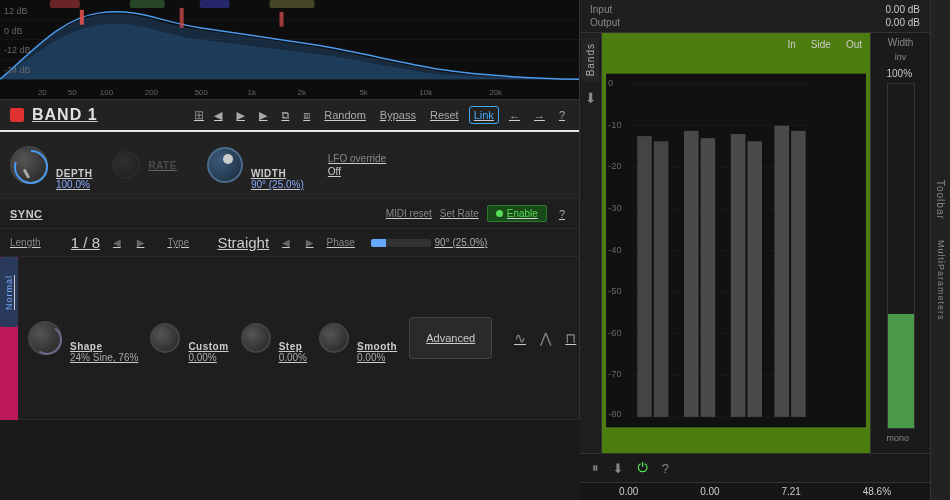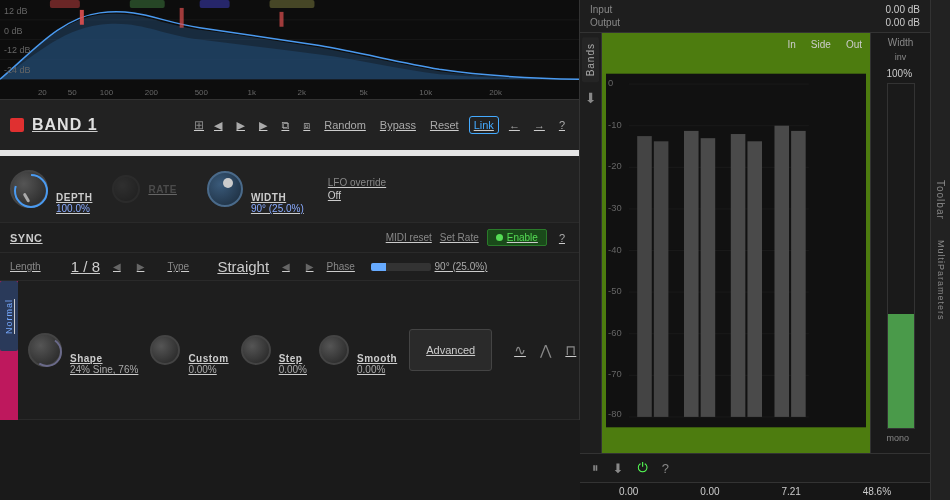--- a/index.html
+++ b/index.html
@@ -31,23 +31,23 @@
       background: #111;
       position: relative;
       overflow: hidden;
       border-bottom: 1px solid #333;
     }
 
     
     .band-header {
       display: flex;
       align-items: center;
-      padding: 16px 10px;
+      padding: 6px 10px;
       background: #222;
-      border-bottom: 6px solid #e5e5e5;
+      border-bottom: 2px solid #e5e5e5;
       gap: 8px;
     }
     .band-indicator {
       width: 14px;
       height: 14px;
       background: #e03030;
       border-radius: 2px;
     }
     .band-title {
       font-size: 16px;

